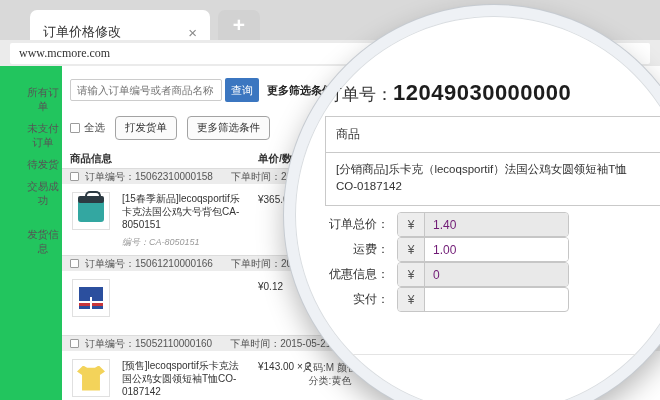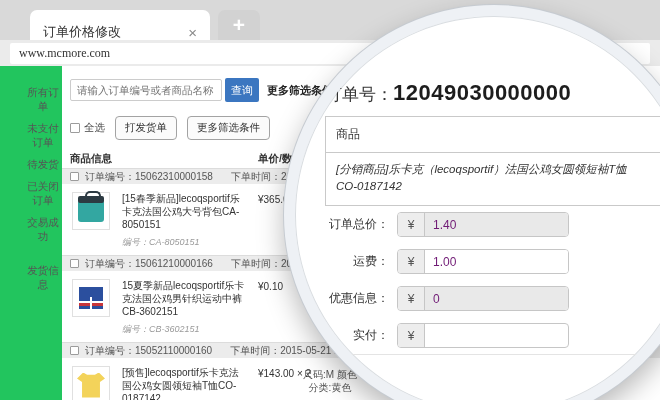--- a/index.html
+++ b/index.html
@@ -78,22 +78,22 @@
   
   .magnifier { position:absolute; left:284px; top:5px; width:420px; height:420px; border-radius:50%;
     background:#fff; border:11px solid #eef1f5;
     box-shadow:0 0 0 1px #c6cbd1, 0 12px 28px rgba(0,0,0,0.28); z-index:10; }
   .mag-inner { position:absolute; inset:0; border-radius:50%; overflow:hidden;
     box-shadow:inset 0 0 0 1px #d9dde1; }
   .mag-title { position:absolute; left:30px; top:64px; font-size:17px; color:#333; white-space:nowrap; }
   .mag-no { font-size:22px; font-weight:bold; color:#1d1d1d; letter-spacing:0.5px; }
   .mag-table { position:absolute; left:30px; top:100px; width:362px; border:1px solid #c9c9c9; background:#fff; }
   .mag-th { padding:9px 10px; font-size:12px; color:#333; border-bottom:1px solid #c9c9c9; }
-  .mag-td { padding:8px 10px 10px; font-size:11.5px; color:#333; line-height:17px; width:330px;font-style:italic; }
-  .mag-form { position:absolute; left:28px; top:196px; display:flex; flex-direction:column; gap:12px; }
+  .mag-td { padding:8px 10px 10px; font-size:11.5px; color:#333; line-height:17px; width:330px; }
+  .mag-form { position:absolute; left:28px; top:196px; display:flex; flex-direction:column; gap:0; }
   .mrow { display:flex; align-items:center; height:25px; }
   .mlabel { width:66px; text-align:right; font-size:12px; color:#333; margin-right:8px; white-space:nowrap; }
   .mgroup { display:flex; width:172px; height:25px; border:1px solid #c6c6c6; border-radius:4px;
     overflow:hidden; background:#fff; }
   .mcur { width:27px; display:flex; align-items:center; justify-content:center; background:#ededed;
     border-right:1px solid #c6c6c6; font-size:12px; color:#555; }
   .mval { flex:1; border:none; outline:none; font-size:12px; padding:0 8px; color:#701a75;
     background:#fff; font-family:inherit; min-width:0; }
   .mval.gray { background:#e9e9e9; }
   .mag-divider { position:absolute; left:28px; right:28px; top:338px; height:1px; background:#e4e4e4; }
@@ -115,21 +115,20 @@
       <input class="url-input" value="www.mcmore.com" style="">
     </div>
   </div>
 
   <div class="app">
 
     <div class="sidebar">
       <div class="side-item">所有订单</div>
       <div class="side-item">未支付订单</div>
       <div class="side-item">待发货</div>
-      <div class="side-item">已关闭订单</div>
       <div class="side-item">交易成功</div>
       <div class="side-item gap">发货信息</div>
     </div>
 
     <div class="main">
 
       <div class="search-row">
         <input class="search-input" placeholder="请输入订单编号或者商品名称" style="">
         <button class="search-btn">查询</button>
         <span class="more-filters">
@@ -177,27 +176,21 @@
           <span class="cb"></span>
           <span>订单编号：</span>
           <span>15061210000166</span>
           <span class="otime">下单时间：</span>
           <span>2015-06-12 22:33:05</span>
         </div>
         <div class="prow" style="min-height:64px;">
           <div class="thumb">
               <div class="shape-shorts"></div>
             </div>
-          <div class="pinfo">
-            <div>15夏季新品lecoqsportif乐卡克法国公鸡男针织运动中裤CB-3602151</div>
-            <div class="psku">
-              <span>编号：</span><span>CB-3602151</span>
-            </div>
-          </div>
-          <span class="pprice">¥0.10</span>
+          <span class="pprice">¥0.12</span>
         </div>
       </div>
 
       <div>
         <div class="ohead">
           <span class="cb"></span>
           <span>订单编号：</span>
           <span>15052110000160</span>
           <span class="otime">下单时间：</span>
           <span>2015-05-21 11:34:31</span>

